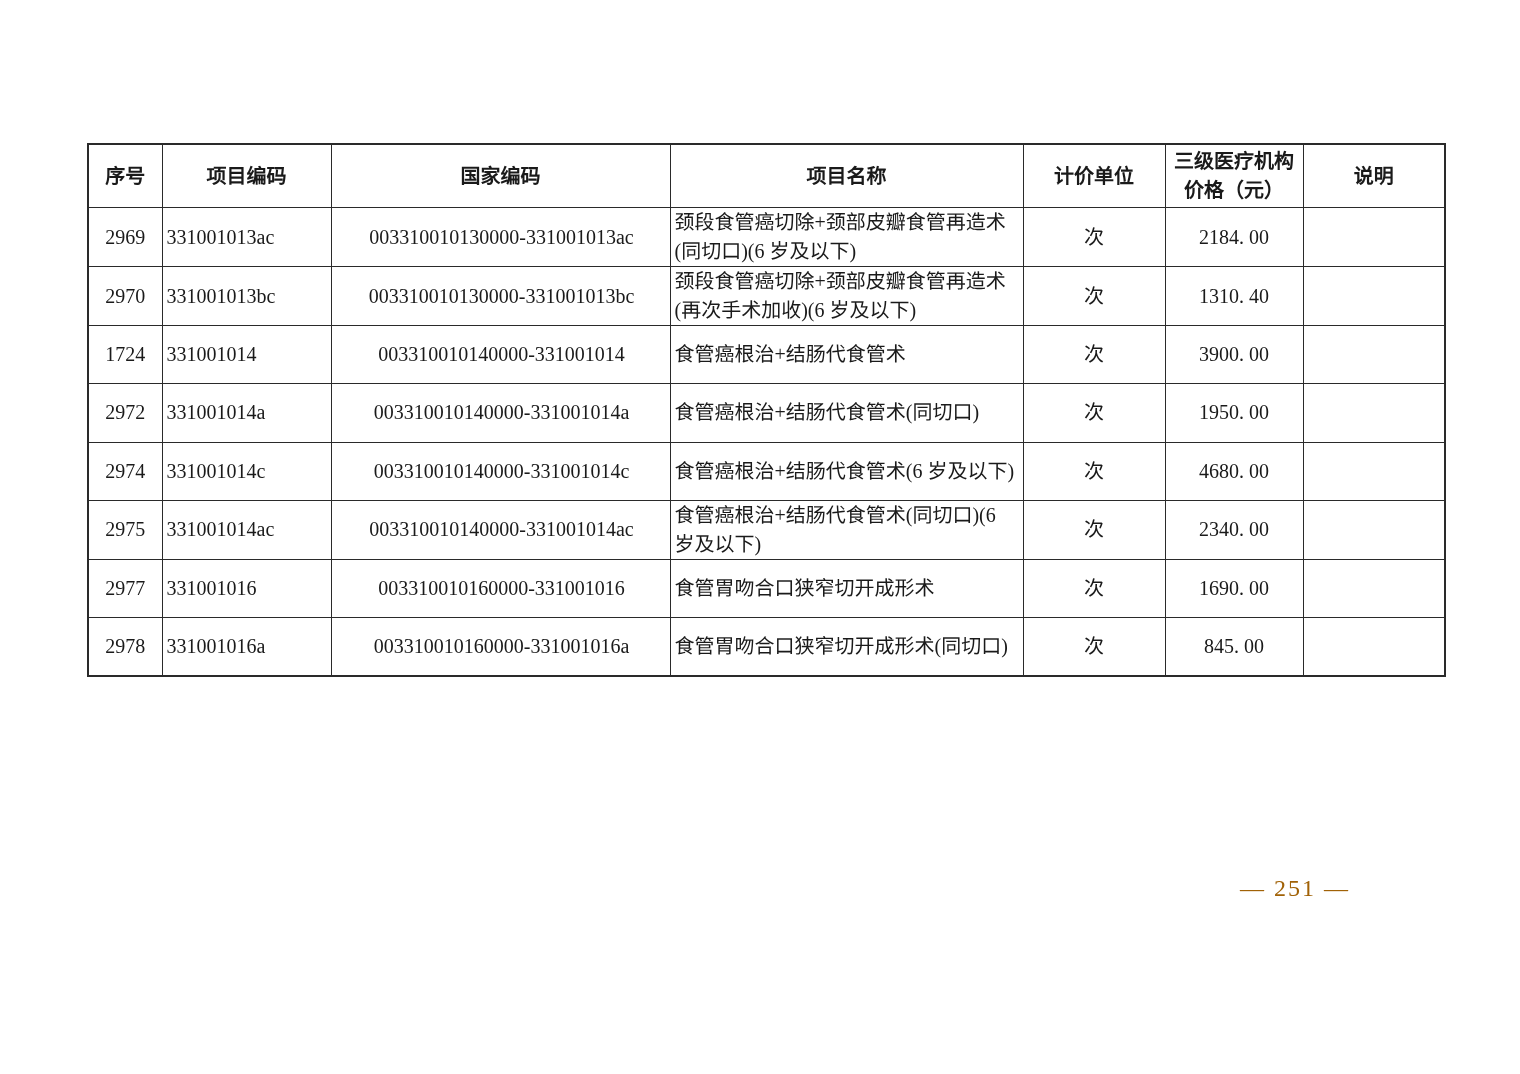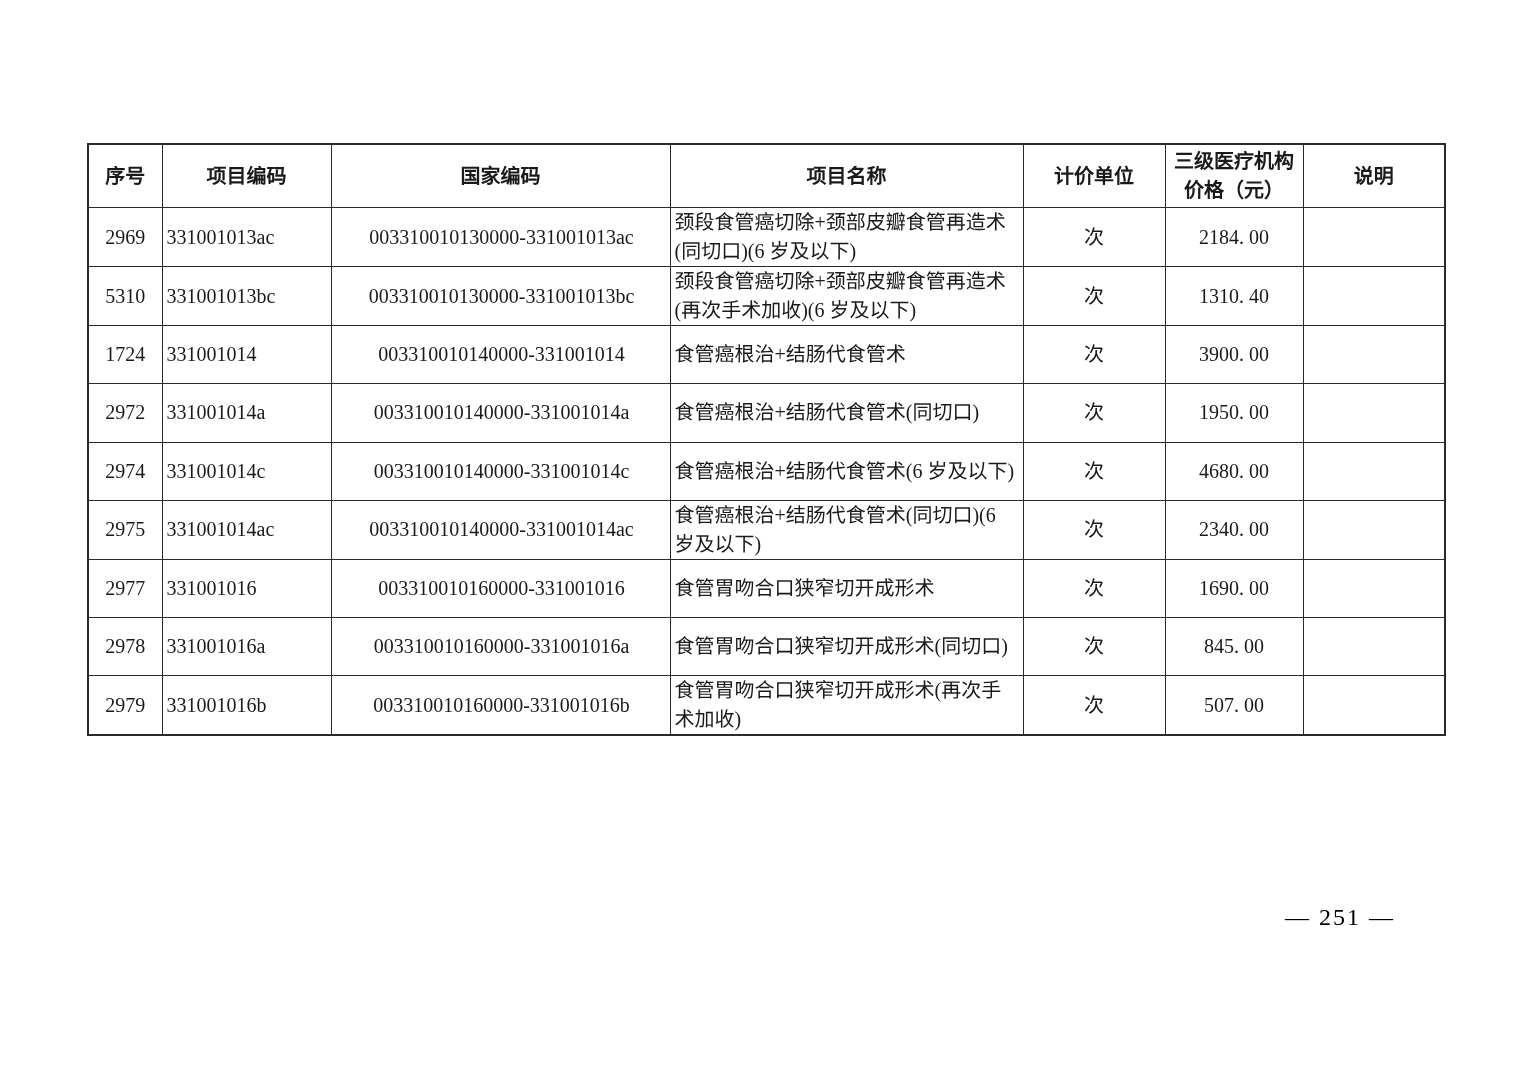--- a/index.html
+++ b/index.html
@@ -44,25 +44,24 @@
   td.c-seq   { text-align: center; margin-left: 12px; }
   td.c-code  { text-align: left; padding-left: 4px; padding-right: 2px; }
   td.c-nat   { text-align: center; padding-left: 4px; padding-right: 2px; }
   td.c-name  { text-align: left; padding-left: 4px; padding-right: 6px; }
   td.c-unit  { text-align: center; }
   td.c-price { text-align: center; }
   td.c-note  { text-align: center; }
   .page-number {
     position: absolute;
     left: 1240px;
-    top: 904px;
+    top: 875px;
     width: 200px;
-    text-align: center;
     font-size: 24px;
-    color: #000000;
+    color: #a16207;
     letter-spacing: 2px;
   }
 </style>
 </head>
 <body>
 
 <div class="sheet">
 
   <table class="price-table">
     <colgroup>
@@ -89,21 +88,21 @@
       <tr>
         <td class="c-seq">2969</td>
         <td class="c-code">331001013ac</td>
         <td class="c-nat">003310010130000-331001013ac</td>
         <td class="c-name">颈段食管癌切除+颈部皮瓣食管再造术(同切口)(6 岁及以下)</td>
         <td class="c-unit">次</td>
         <td class="c-price">2184. 00</td>
         <td class="c-note"></td>
       </tr>
       <tr>
-        <td class="c-seq">5310</td>
+        <td class="c-seq">2970</td>
         <td class="c-code">331001013bc</td>
         <td class="c-nat">003310010130000-331001013bc</td>
         <td class="c-name">颈段食管癌切除+颈部皮瓣食管再造术(再次手术加收)(6 岁及以下)</td>
         <td class="c-unit">次</td>
         <td class="c-price">1310. 40</td>
         <td class="c-note"></td>
       </tr>
       <tr>
         <td class="c-seq">1724</td>
         <td class="c-code">331001014</td>
@@ -151,27 +150,18 @@
       </tr>
       <tr>
         <td class="c-seq">2978</td>
         <td class="c-code">331001016a</td>
         <td class="c-nat">003310010160000-331001016a</td>
         <td class="c-name">食管胃吻合口狭窄切开成形术(同切口)</td>
         <td class="c-unit">次</td>
         <td class="c-price">845. 00</td>
         <td class="c-note"></td>
       </tr>
-      <tr>
-        <td class="c-seq">2979</td>
-        <td class="c-code">331001016b</td>
-        <td class="c-nat">003310010160000-331001016b</td>
-        <td class="c-name">食管胃吻合口狭窄切开成形术(再次手术加收)</td>
-        <td class="c-unit">次</td>
-        <td class="c-price">507. 00</td>
-        <td class="c-note"></td>
-      </tr>
     </tbody>
   </table>
 
   <div class="page-number">— 251 —</div>
 
 </div>
 
 </body></html>

